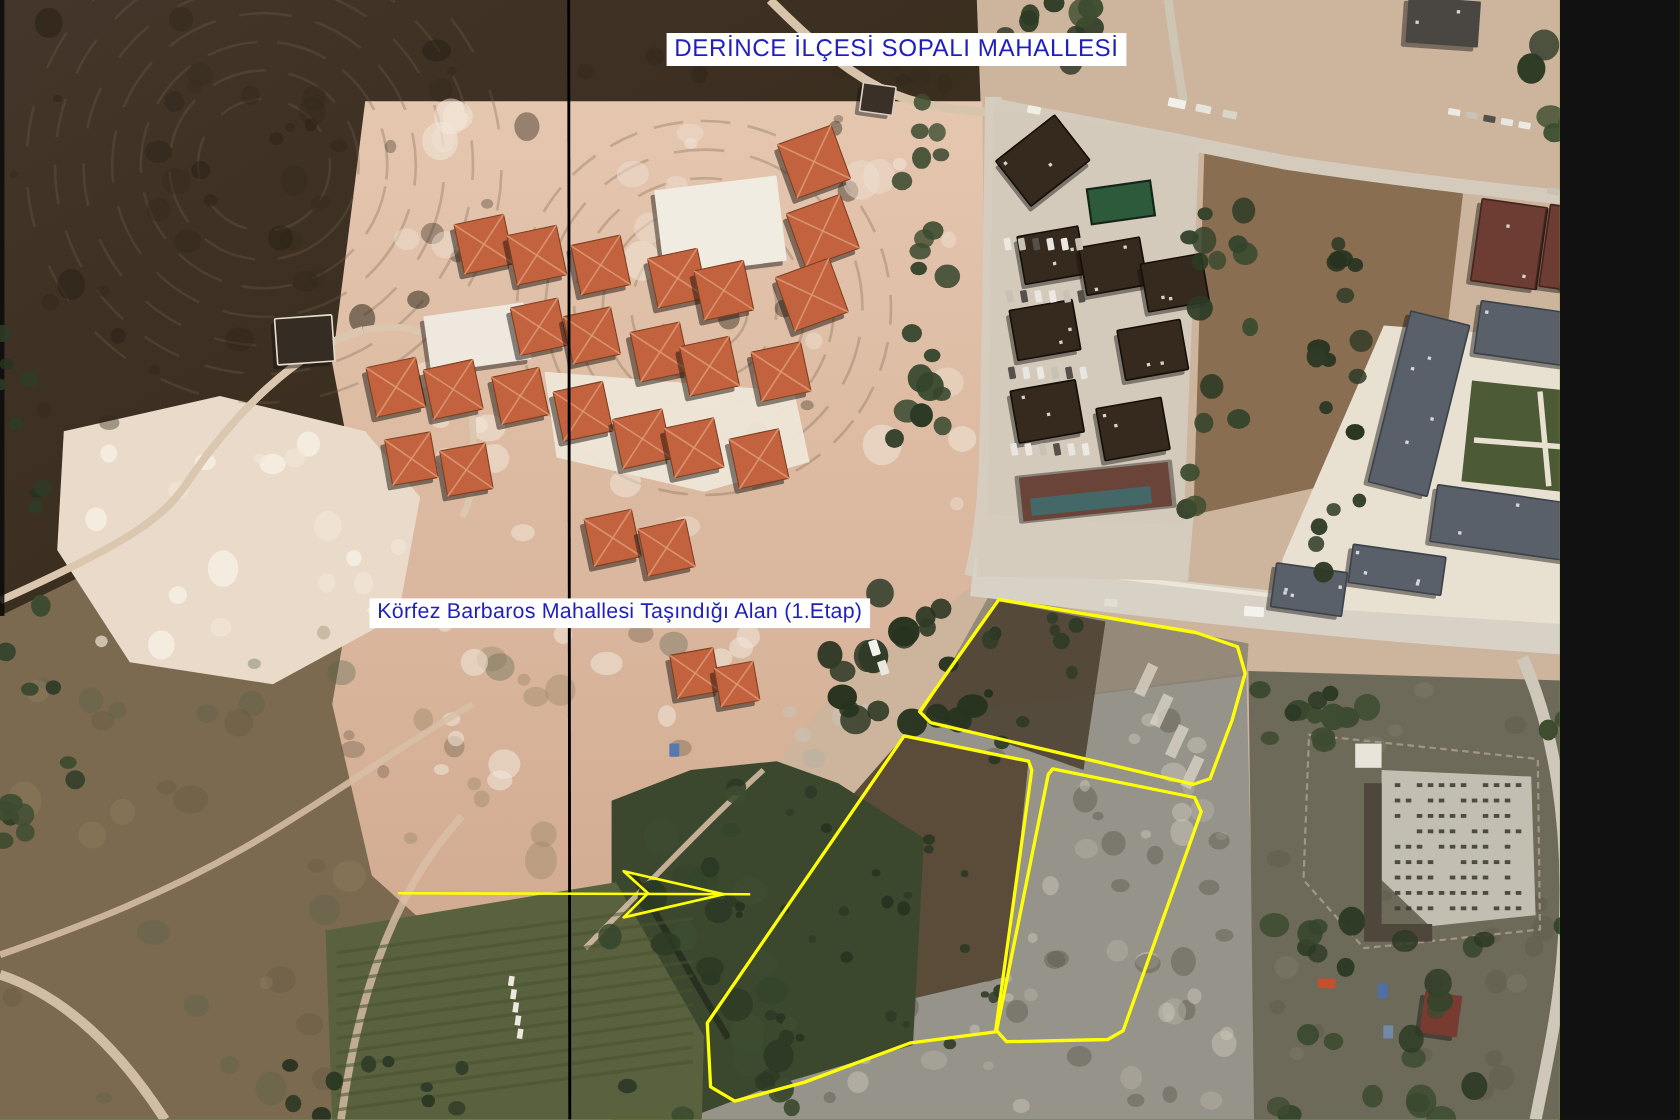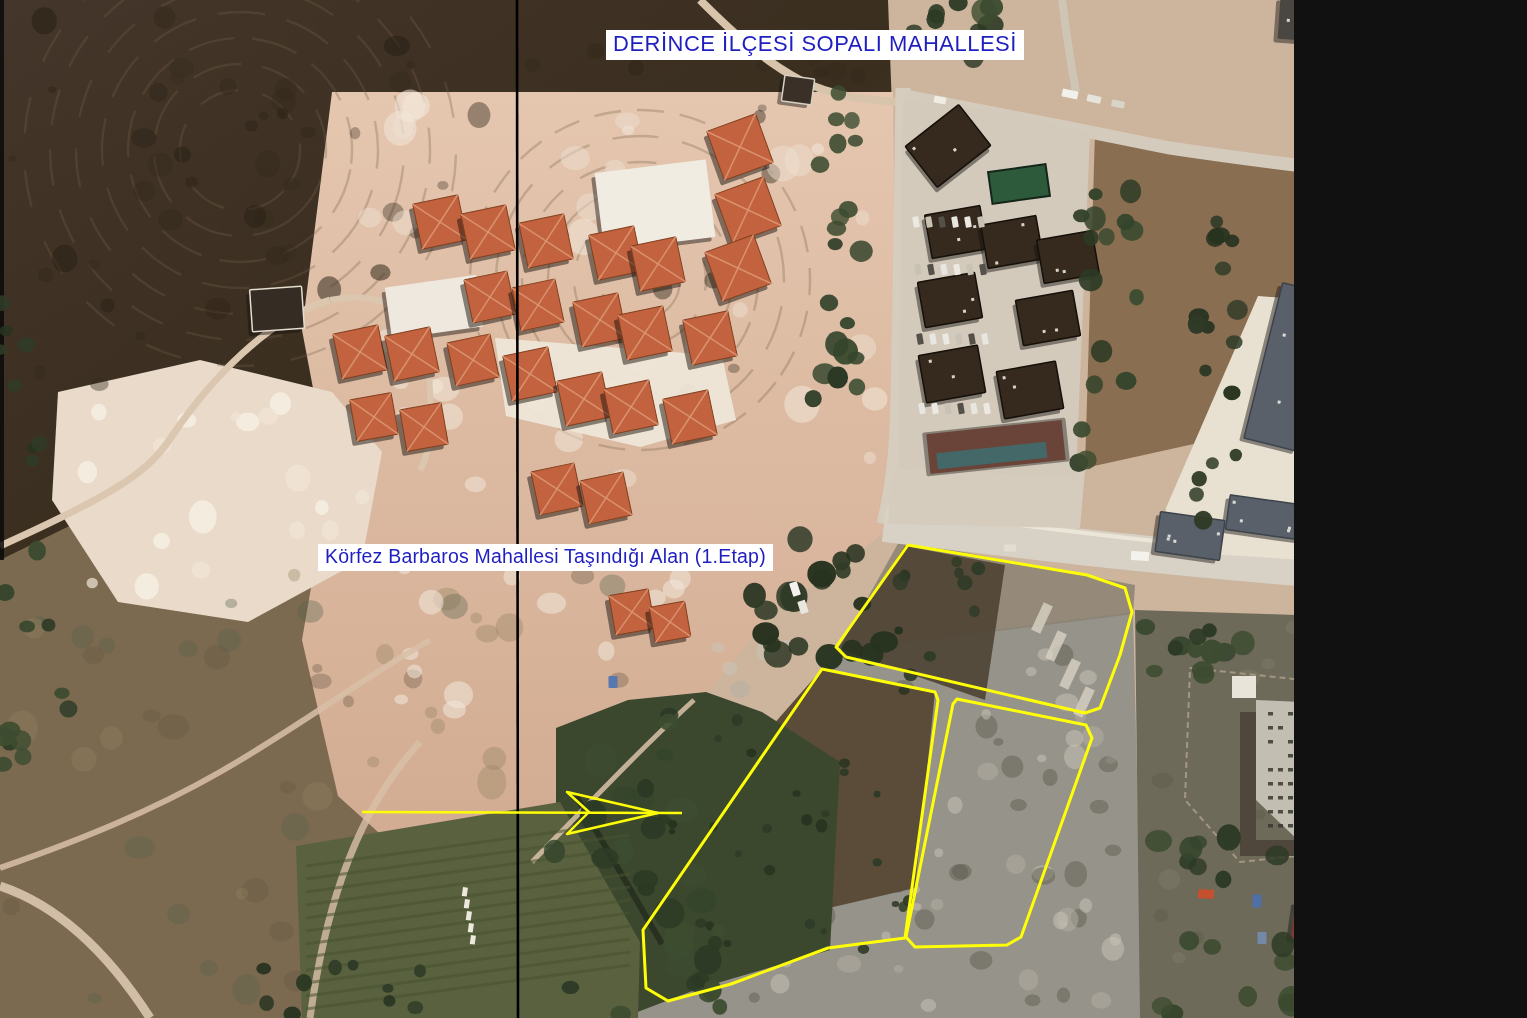--- a/index.html
+++ b/index.html
@@ -1,22 +1,22 @@
 <!DOCTYPE html>
 <html><head>
 <meta charset="utf-8">
 <style>
   html,body{margin:0;padding:0;background:#111;}
-  .stage{position:relative;width:1294px;height:1018px;overflow:hidden;
+  .stage{position:relative;width:1418px;height:1018px;overflow:hidden;
          font-family:"Liberation Sans",sans-serif;background:#84cc16;text-align:right;}
   .stage svg{position:absolute;left:0;top:0;filter:blur(.45px) saturate(.97);}
   .map-label{position:absolute;white-space:nowrap;background:#fff;color:#1f1fc0;
              padding:2px 7px 3px 7px;line-height:1.12;z-index:5;}
   #label-district{left:606px;top:30px;font-size:22px;letter-spacing:.5px;}
-  #label-area{left:318px;top:544px;font-size:19.5px;letter-spacing:.2px;}
+  #label-area{left:336px;top:544px;font-size:19.5px;letter-spacing:.2px;}
 </style>
 </head>
 <body>
 
 <div class="stage">
 <svg id="scene" width="1527" height="1018" viewBox="0 0 1527 1018">
   <defs>
     <linearGradient id="gHill" x1="0" y1="0" x2="1" y2="1">
       <stop offset="0" stop-color="#44362a"></stop>
           <stop offset=".55" stop-color="#3a2e1f"></stop>

